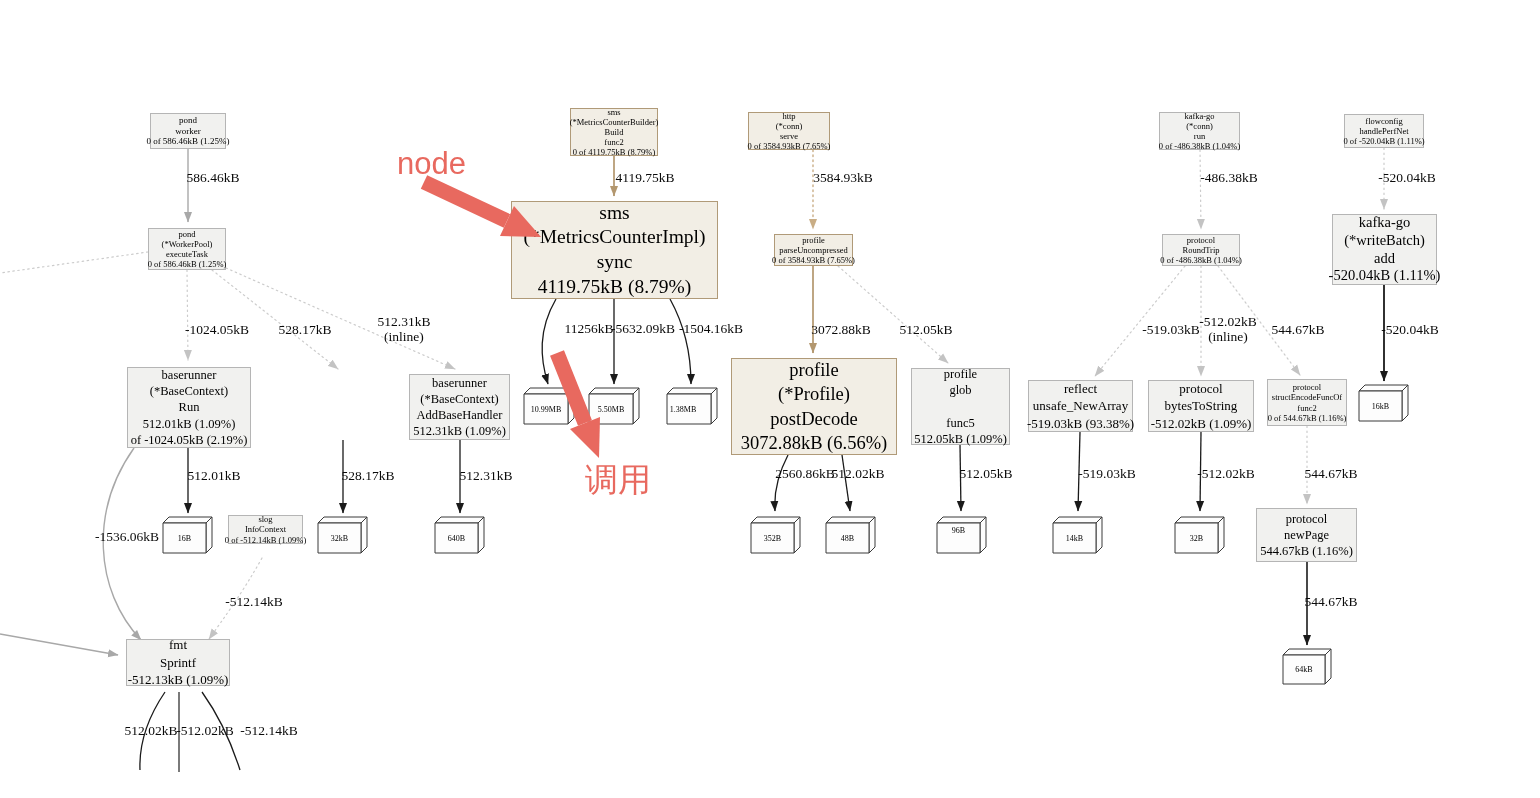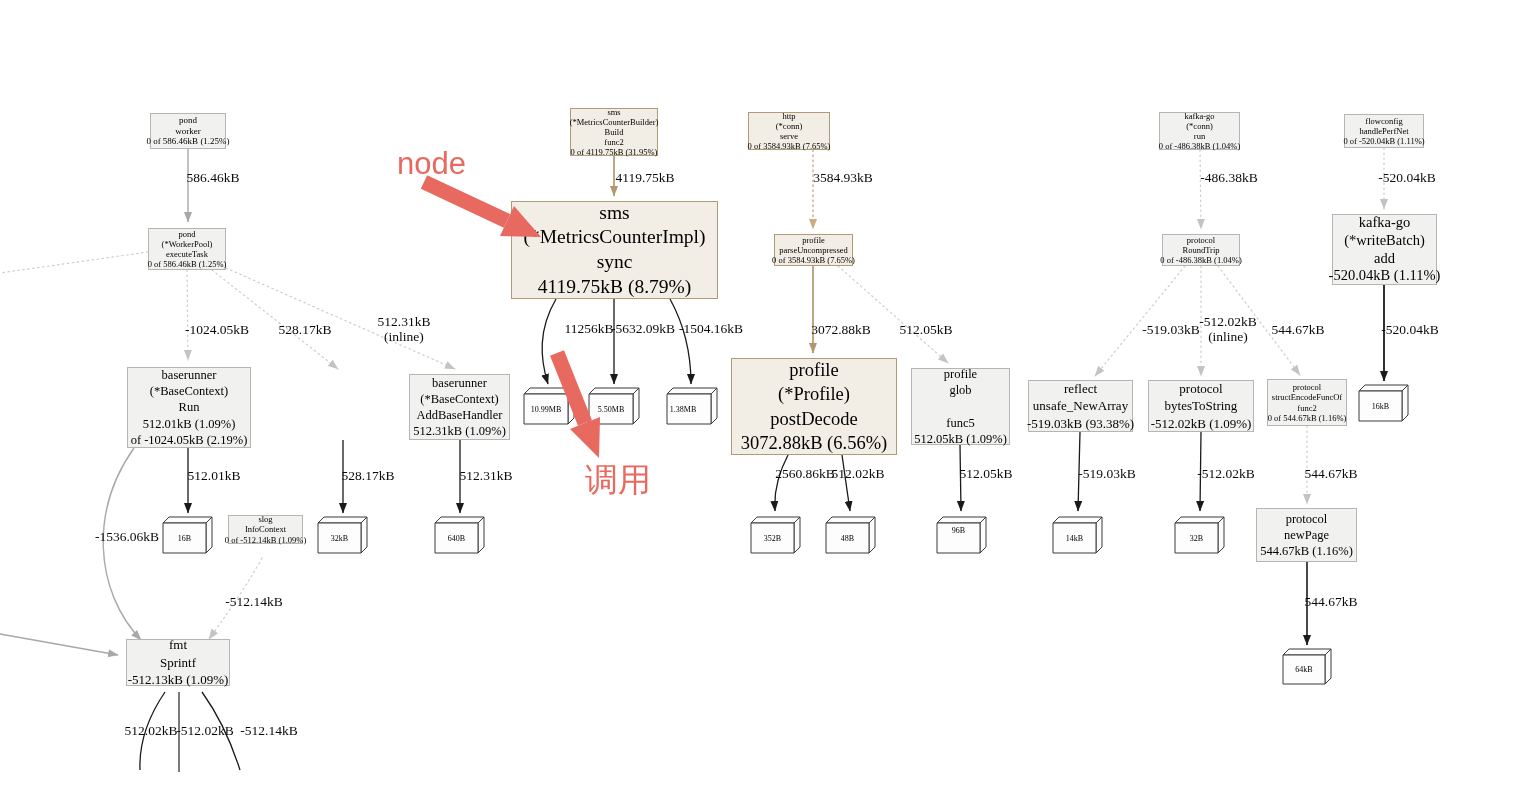--- a/index.html
+++ b/index.html
@@ -143,21 +143,21 @@
     <div class="nl">pond</div>
     <div class="nl">worker</div>
     <div class="nl">0 of 586.46kB (1.25%)</div>
   </div>
 
   <div class="node tan fs8" style="left:570px;top:108px;width:88px;height:48px">
     <div class="nl">sms</div>
     <div class="nl">(*MetricsCounterBuilder)</div>
     <div class="nl">Build</div>
     <div class="nl">func2</div>
-    <div class="nl">0 of 4119.75kB (31.95%)</div>
+    <div class="nl">0 of 4119.75kB (8.79%)</div>
   </div>
 
   <div class="node tan fs8" style="left:748px;top:112px;width:82px;height:38px">
     <div class="nl">http</div>
     <div class="nl">(*conn)</div>
     <div class="nl">serve</div>
     <div class="nl">0 of 3584.93kB (7.65%)</div>
   </div>
 
   <div class="node fs8" style="left:1159px;top:112px;width:81px;height:38px">

